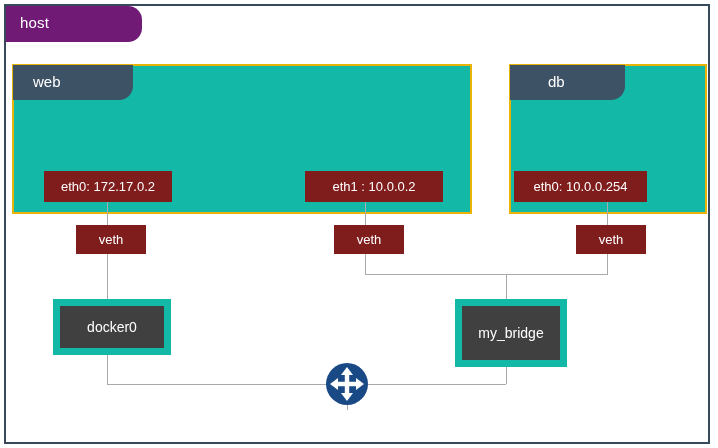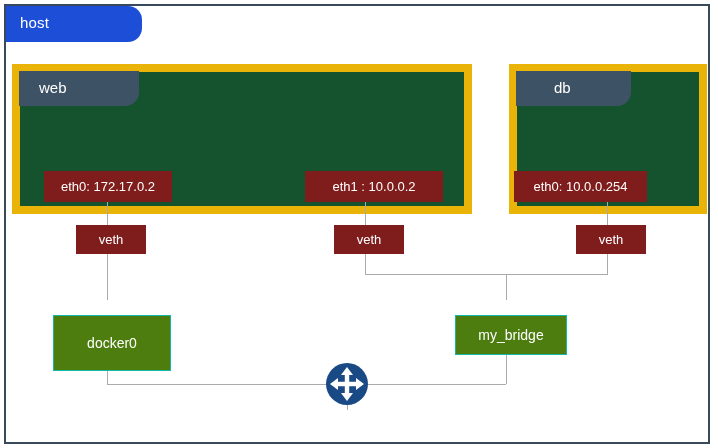--- a/index.html
+++ b/index.html
@@ -29,39 +29,39 @@
     border: 2px solid #37495a;
     box-sizing: border-box;
     background: #ffffff;
   }
   .host-tab {
     position: absolute;
     left: 0px;
     top: 0px;
     width: 136px;
     height: 36px;
-    background: #1d4ed8;
+    background: #701a75;
     border-top-right-radius: 14px;
     border-bottom-right-radius: 14px;
   }
   .host-tab .tab-label {
     position: absolute;
     left: 14px;
     top: 8px;
     font-size: 15px;
     color: #ffffff;
     letter-spacing: 0.2px;
   }
 
   
   .ns-box {
     position: absolute;
-    border: 8px solid #eab308;
-    box-sizing: border-box;
-    background: #14532d;
+    border: 2px solid #eab308;
+    box-sizing: border-box;
+    background: #14b8a6;
   }
   .ns-tab {
     position: absolute;
     left: -1px;
     top: -1px;
     height: 35px;
     background: #3e5266;
     border-bottom-right-radius: 14px;
   }
   .ns-tab .tab-label {
@@ -91,30 +91,29 @@
     justify-content: center;
     color: #ffffff;
     font-size: 13px;
     white-space: nowrap;
   }
   .iface.bright { background: #16aaf0; }
 
   
   .bridge {
     position: absolute;
-    background: #4d7c0f;
-    border: 1px solid #14b8a6;
+    background: #404040;
+    border: 7px solid #14b8a6;
     box-sizing: border-box;
     display: flex;
     align-items: center;
     justify-content: center;
     color: #ffffff;
     font-size: 14px;
     white-space: nowrap;
-    margin-top: 16px;
   }
 
   
   .line {
     position: absolute;
     background: #a9aaac;
   }
   .line.v { width: 1px; }
   .line.h { height: 1px; }
 
@@ -185,21 +184,21 @@
     </div>
 
     <div class="iface" style="left:570px; top:219px; width:70px; height:29px;">
       <span>veth</span>
     </div>
 
     <div class="bridge" style="left:47px; top:293px; width:118px; height:56px;">
       <span>docker0</span>
     </div>
 
-    <div class="bridge" style="left:449px; top:293px; width:112px; height:40px;">
+    <div class="bridge" style="left:449px; top:293px; width:112px; height:68px;">
       <span>my_bridge</span>
     </div>
 
     <div class="router-icon" style="left:318px; top:355px;">
       <svg width="46" height="46" viewBox="0 0 46 46" aria-hidden="true">
         <circle cx="23" cy="23" r="21" fill="#194a86"></circle>
         <path d="M23 6 L29 14 L25.2 14 L25.2 20.8 L32 20.8 L32 17 L40 23 L32 29 L32 25.2 L25.2 25.2 L25.2 32 L29 32 L23 40 L17 32 L20.8 32 L20.8 25.2 L14 25.2 L14 29 L6 23 L14 17 L14 20.8 L20.8 20.8 L20.8 14 L17 14 Z" fill="#ffffff"></path>
       </svg>
     </div>
 

